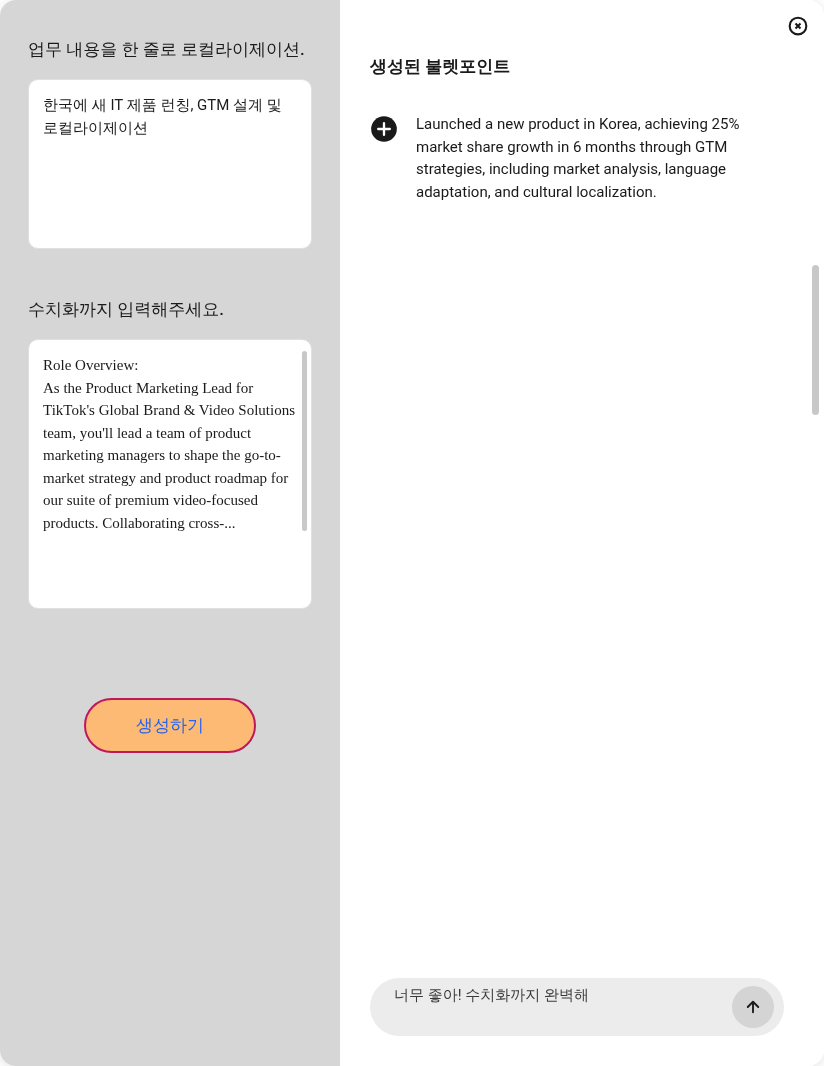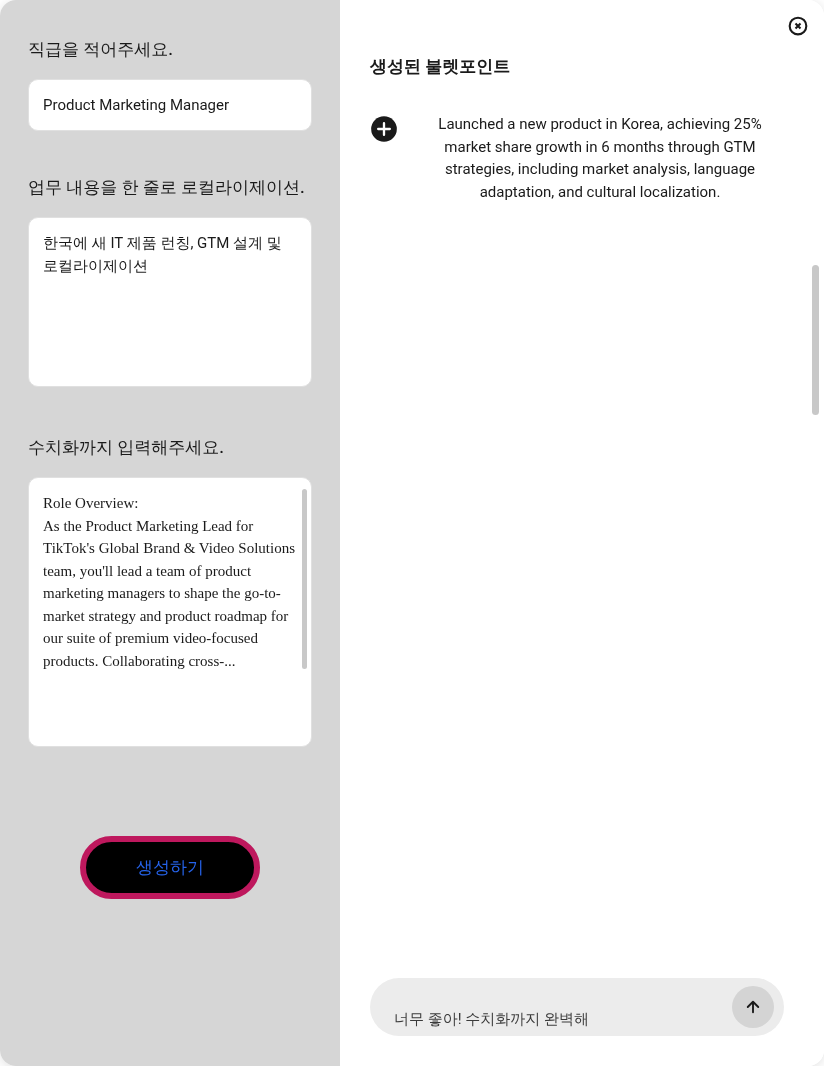--- a/index.html
+++ b/index.html
@@ -122,22 +122,22 @@
       height: 180px;
       background: #c8c8c8;
       border-radius: 3px;
     }
     
     .generate-button {
       margin: 40px auto 0 auto;
       padding: 14px 50px;
       font-size: 17px;
       color: #2563eb;
-      background: #000000;
-      border: 6px solid #be185d;
+      background: #fdba74;
+      border: 2px solid #be185d;
       border-radius: 999px;
       cursor: pointer;
       font-family: inherit;
       font-weight: 400;
       display: block;
     }
     
     .output-title {
       font-size: 17px;
       font-weight: 700;
@@ -158,37 +158,36 @@
       height: 28px;
       cursor: pointer;
       margin-top: 2px;
     }
     
     .bullet-text {
       font-size: 15px;
       color: #1a1a1a;
       line-height: 1.5;
       flex: 1;
-      text-align: center;
     }
     
     .right-scrollbar {
       position: absolute;
       right: 5px;
       top: 265px;
       width: 7px;
       height: 150px;
       background: #c8c8c8;
       border-radius: 4px;
     }
     
     .chat-input-container {
       margin-top: auto;
       display: flex;
-      align-items: flex-end;
+      align-items: flex-start;
       background: #ececec;
       border-radius: 999px;
       padding: 8px 10px 8px 24px;
       gap: 12px;
     }
     
     .chat-input {
       flex: 1;
       border: none;
       background: transparent;
@@ -216,24 +215,20 @@
       height: 18px;
     }
   </style>
 </head>
 <body>
 
 <div class="app-container">
 
   <div class="left-panel">
 
-    <div class="form-group">
-      <label class="form-label">직급을 적어주세요.</label>
-      <input type="text" class="text-input" value="Product Marketing Manager" style="">
-    </div>
 
     <div class="form-group">
       <label class="form-label">업무 내용을 한 줄로 로컬라이제이션.</label>
       <textarea class="textarea textarea-small" style="">한국에 새 IT 제품 런칭, GTM 설계 및 로컬라이제이션</textarea>
     </div>
 
     <div class="form-group">
       <label class="form-label">수치화까지 입력해주세요.</label>
       <div class="textarea-wrapper">
         <textarea class="textarea textarea-large" style="">Role Overview:

